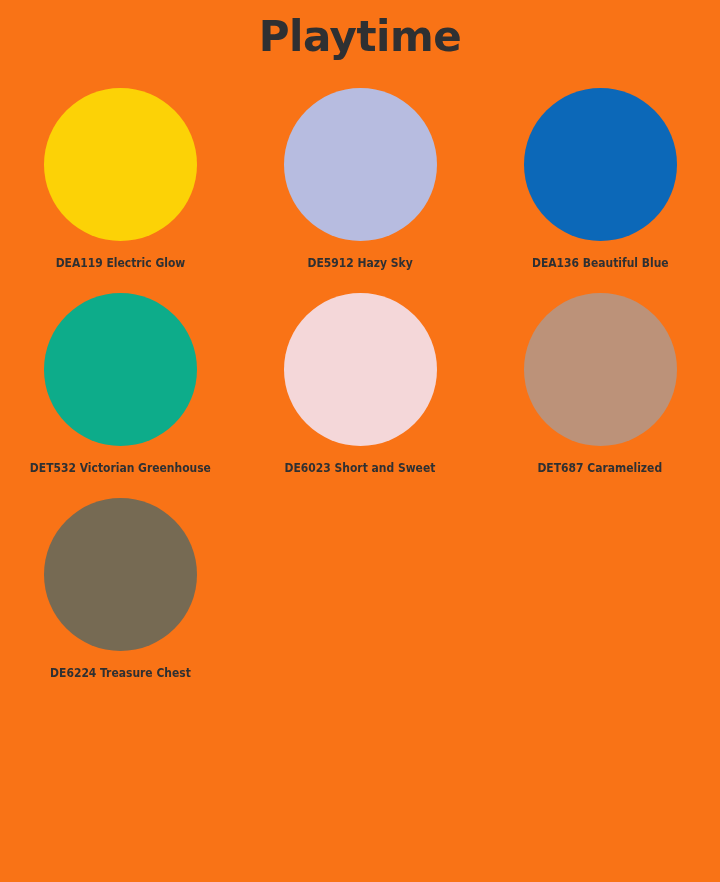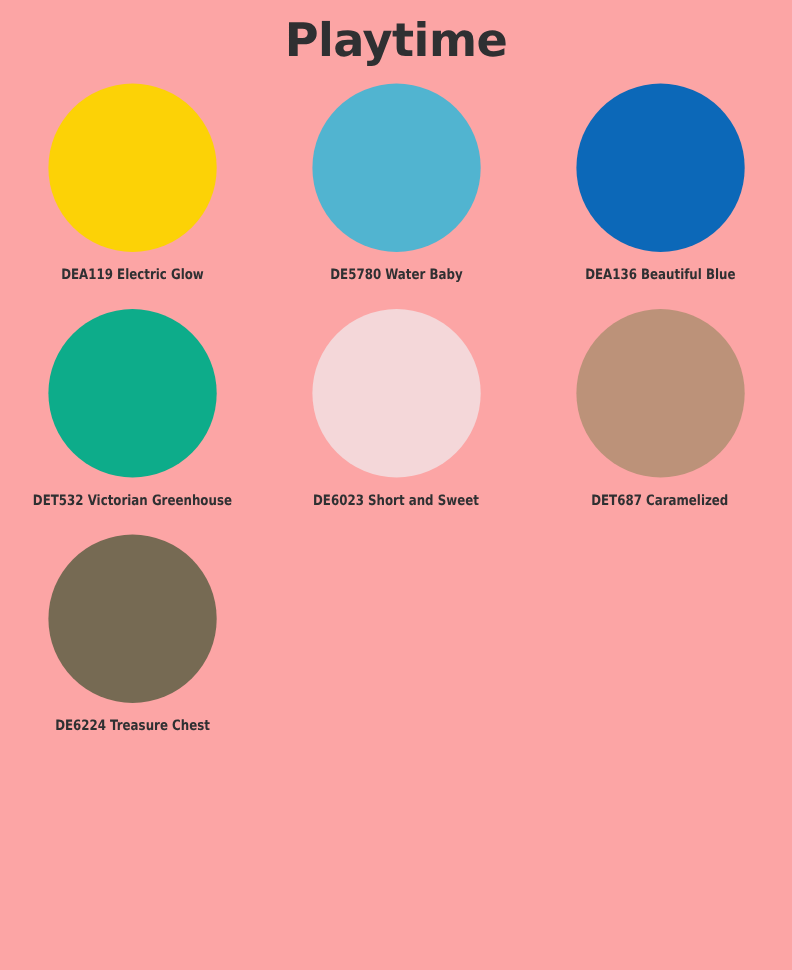--- a/index.html
+++ b/index.html
@@ -38,21 +38,21 @@
     display: flex;
     flex-wrap: wrap;
     margin-top: 14px;
   }
   .swatch-cell {
     width: 240px;
     height: 205px;
     display: flex;
     flex-direction: column;
     align-items: center;
-    justify-content: flex-start;
+    justify-content: center;
     box-sizing: border-box;
   }
   .swatch-circle {
     width: 153px;
     height: 153px;
     border-radius: 50%;
     display: block;
   }
   .swatch-label {
     font-family: "DejaVu Sans Condensed", "Liberation Sans Narrow", "Liberation Sans", sans-serif;
@@ -62,40 +62,40 @@
     margin-top: 14px;
     text-align: center;
     white-space: nowrap;
     letter-spacing: 0px;
     transform: scaleX(0.92);
   }
 </style>
 </head>
 <body style="background-color: rgb(252, 252, 250);">
 
-<div class="palette-page" style="background-color: #fca5a5;">
+<div class="palette-page" style="background-color: #f97316;">
 
   <h1 class="palette-title">Playtime</h1>
 
   <div class="swatch-grid">
 
     <div class="swatch-cell">
       <div class="swatch-circle" style="background-color: rgb(252, 210, 6);"></div>
       <div class="swatch-label">DEA119 Electric Glow</div>
     </div>
 
 
 
+    <div class="swatch-cell">
+      <div class="swatch-circle" style="background-color: rgb(183, 188, 224);"></div>
+      <div class="swatch-label">DE5912 Hazy Sky</div>
+    </div>
 
 
 
-    <div class="swatch-cell">
-      <div class="swatch-circle" style="background-color: rgb(81, 180, 208);"></div>
-      <div class="swatch-label">DE5780 Water Baby</div>
-    </div>
 
     <div class="swatch-cell">
       <div class="swatch-circle" style="background-color: rgb(12, 104, 184);"></div>
       <div class="swatch-label">DEA136 Beautiful Blue</div>
     </div>
 
     <div class="swatch-cell">
       <div class="swatch-circle" style="background-color: rgb(13, 172, 138);"></div>
       <div class="swatch-label">DET532 Victorian Greenhouse</div>
     </div>

